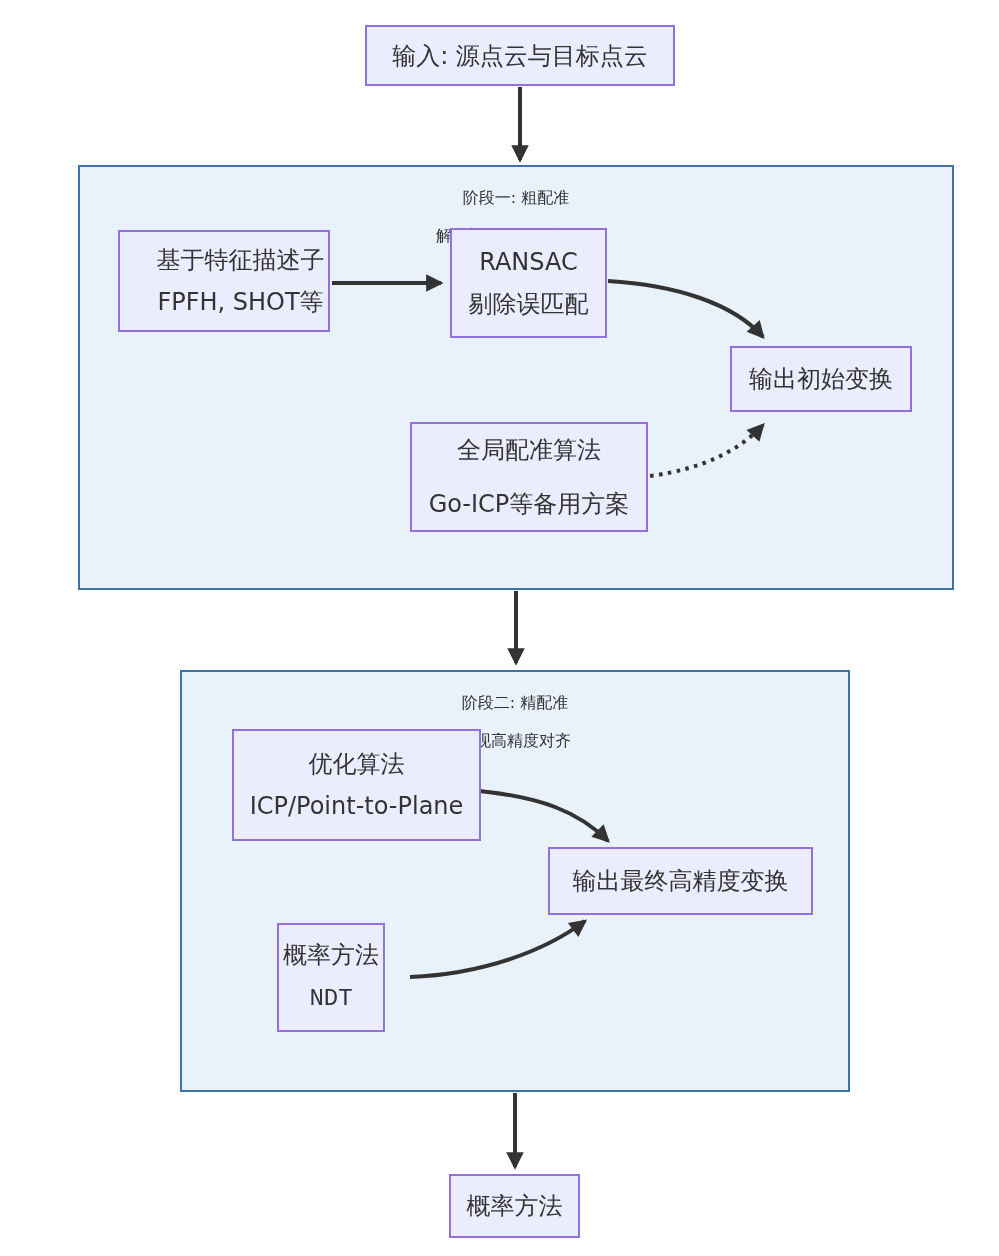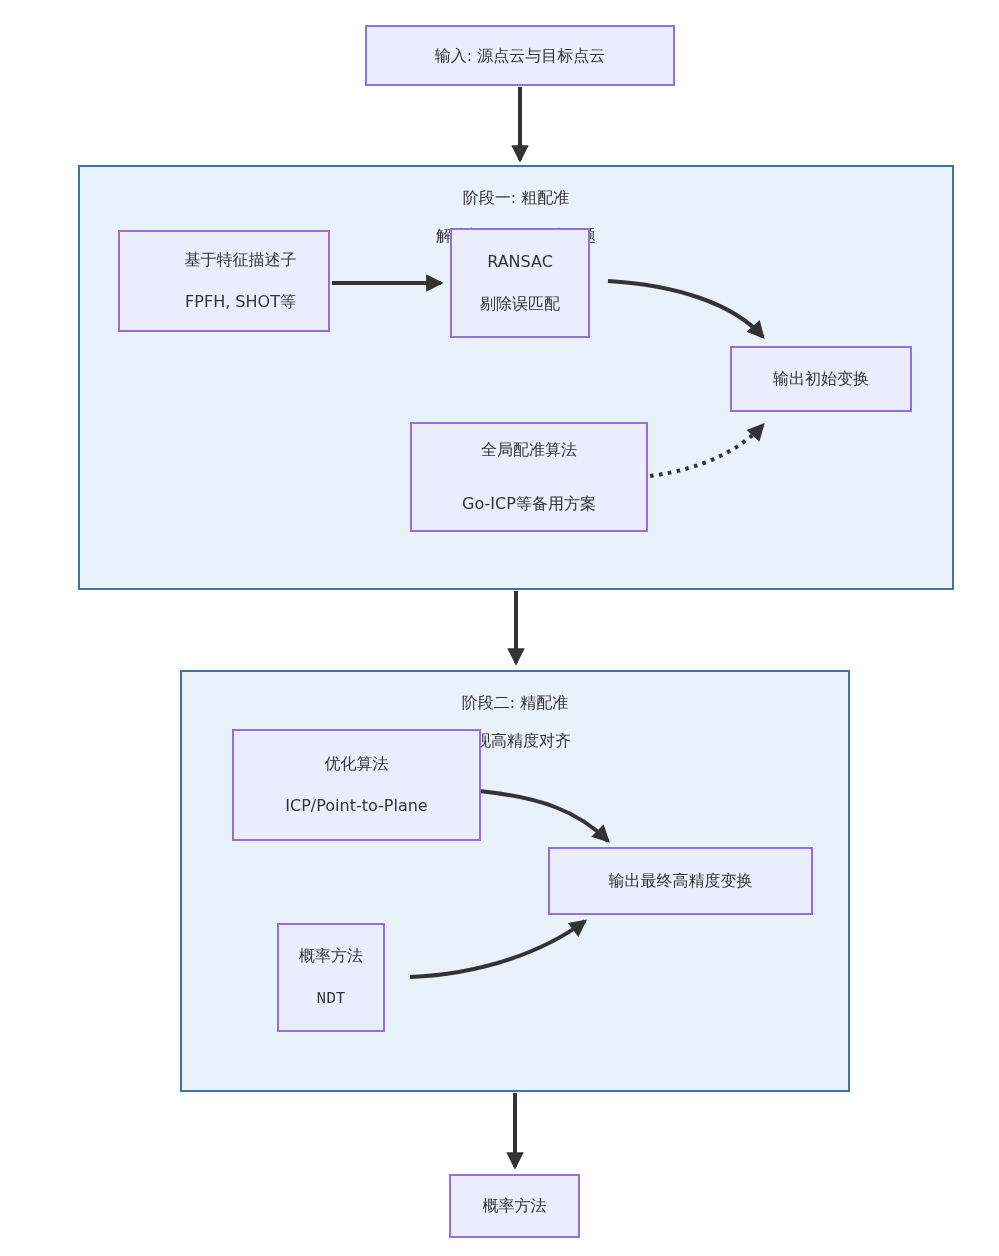--- a/index.html
+++ b/index.html
@@ -28,25 +28,25 @@
   }
   #edges{position:absolute; left:0; top:0; z-index:2;}
   .edge{fill:none; stroke:var(--arrow-color); stroke-width:4px;}
   .edge.dotted{stroke-dasharray:3.5 5.5;}
   .node{
     position:absolute; z-index:3;
     background:var(--node-fill);
     border:2px solid var(--node-border);
     box-sizing:border-box;
     display:flex; flex-direction:column; justify-content:center; align-items:center;
-    font-size:16px; line-height:42px; text-align:center; white-space:nowrap;
+    font-size:24px; line-height:42px; text-align:center; white-space:nowrap;
   }
   #node-input    {left:365px; top:25px;   width:310px; height:61px;}
   #node-feature  {left:118px; top:230px;  width:212px; height:102px;padding-left:33px;}
-  #node-ransac   {left:450px; top:228px;  width:140px; height:110px;}
+  #node-ransac   {left:450px; top:228px;  width:157px; height:110px;}
   #node-init-out {left:730px; top:346px;  width:182px; height:66px;}
   #node-global   {left:410px; top:422px;  width:238px; height:110px;gap:12px;}
   #node-optimize {left:232px; top:729px;  width:249px; height:112px;}
   #node-final-out{left:548px; top:847px;  width:265px; height:68px;}
   #node-prob     {left:277px; top:923px;  width:108px; height:109px;font-family:Liberation Mono, monospace;}
   #node-done     {left:449px; top:1174px; width:131px; height:64px;}
 </style>
 </head>
 <body>
 

